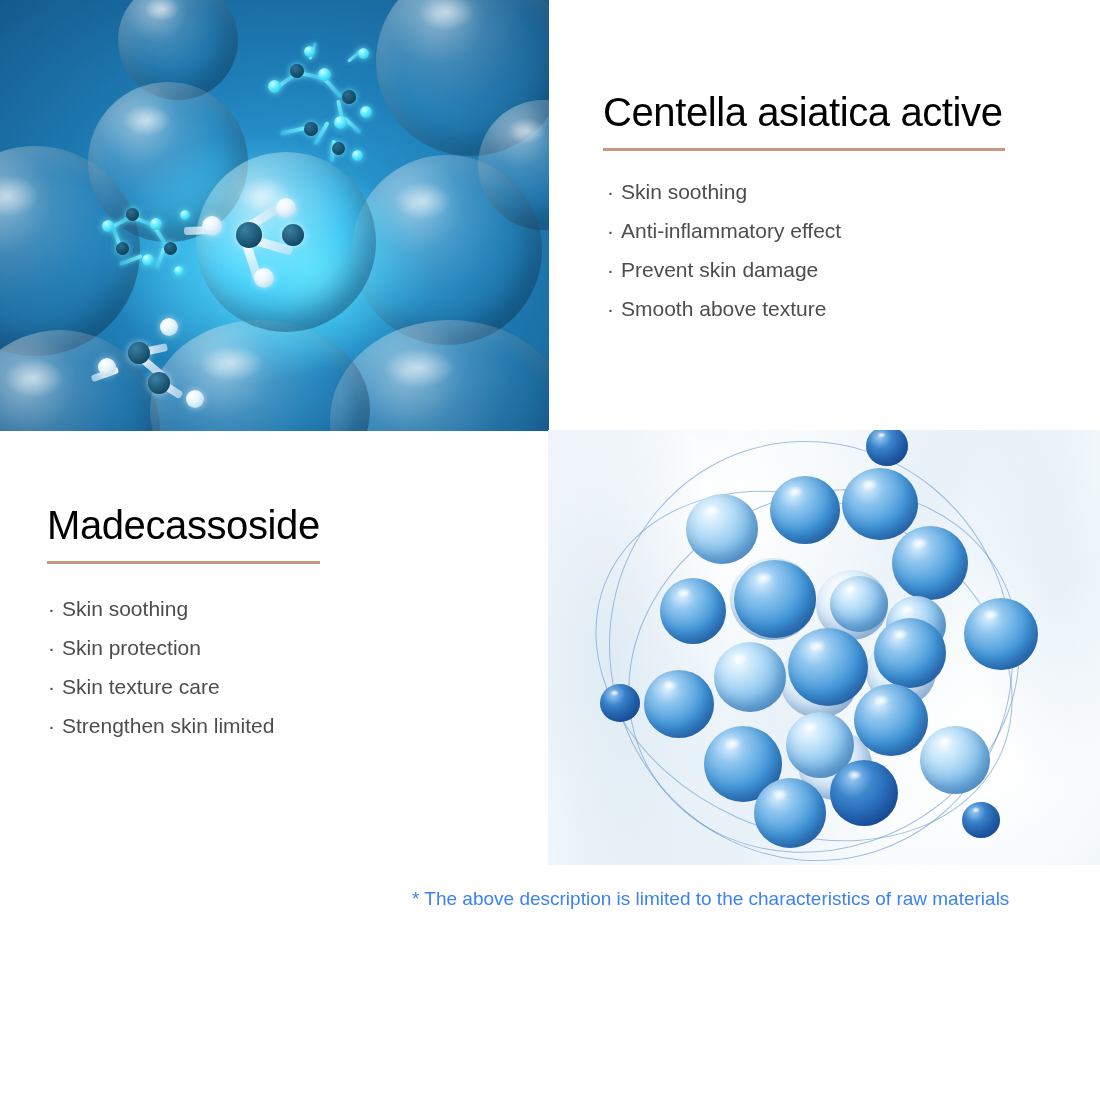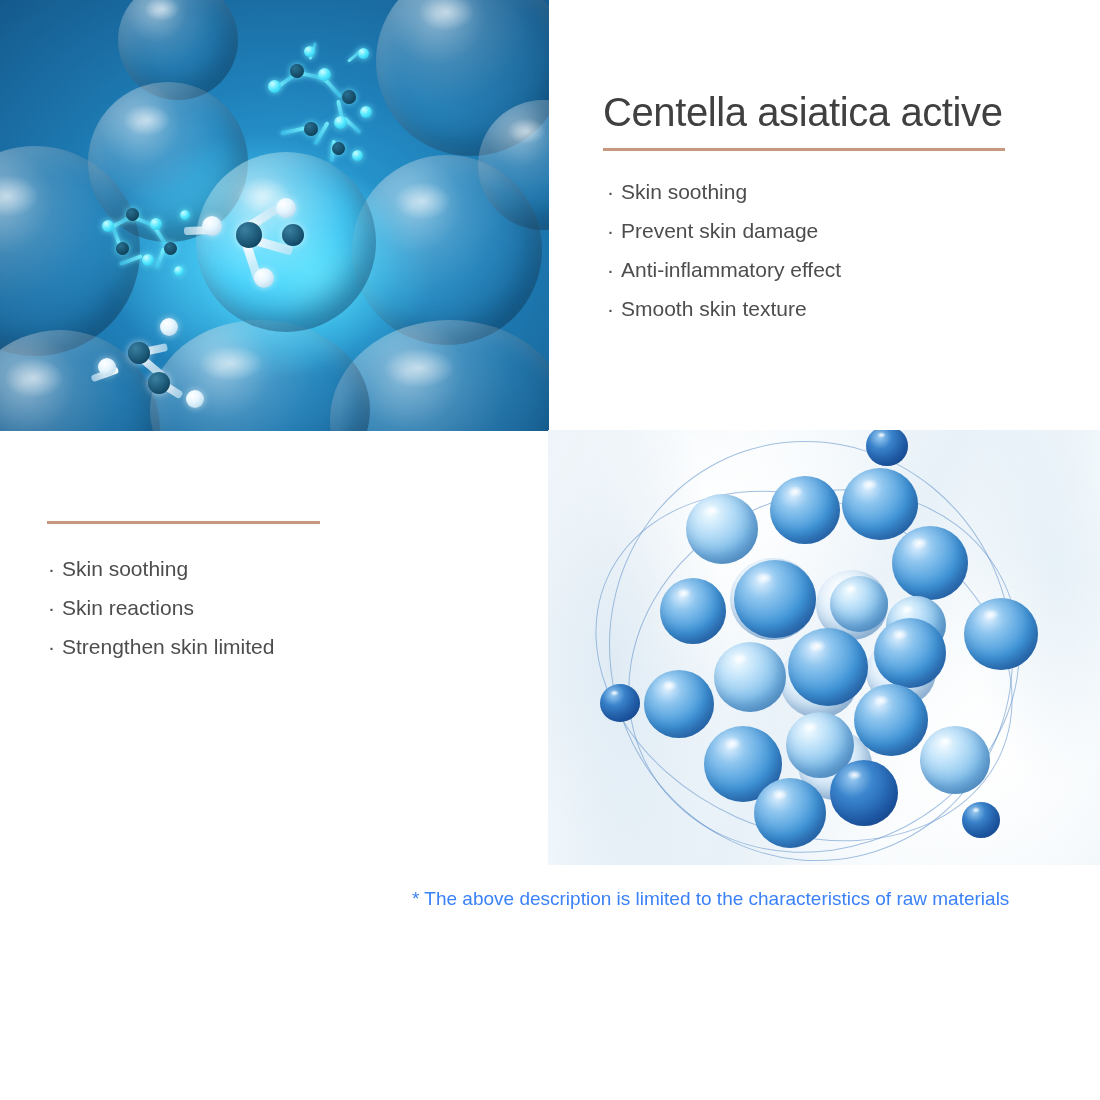--- a/index.html
+++ b/index.html
@@ -121,21 +121,21 @@
   .sph.pale { background: radial-gradient(circle at 35% 28%, #ffffff 0%, #e4f2fd 35%, #b9dbf4 75%, #a3cdee 100%); opacity: .9; }
 
   
   .block { position: absolute; }
   .blk-centella { left: 603px; top: 92px; width: 460px; }
   .blk-made     { left: 47px;  top: 505px; width: 520px; }
 
   .heading {
     font-size: 40px;
     font-weight: 400;
-    color: #404040;
+    color: #000000;
     letter-spacing: -0.4px;
     line-height: 1.0;
     margin: 0;
     white-space: nowrap;
   }
   .rule {
     height: 3px;
     background: #c79880;
     margin-top: 16px;
   }
@@ -287,39 +287,43 @@
 </div>
 
 <div class="block blk-centella">
   <h2 class="heading">Centella asiatica active</h2>
   <div class="rule rule-centella"></div>
   <ul class="blist">
     <li>
       <span class="dot">·</span><span>Skin soothing</span>
     </li>
     <li>
+      <span class="dot">·</span><span>Anti-inflammatory effect</span>
+    </li>
+    <li>
       <span class="dot">·</span><span>Prevent skin damage</span>
     </li>
     <li>
-      <span class="dot">·</span><span>Anti-inflammatory effect</span>
-    </li>
-    <li>
-      <span class="dot">·</span><span>Smooth skin texture</span>
+      <span class="dot">·</span><span>Smooth above texture</span>
     </li>
   </ul>
 </div>
 
 <div class="block blk-made">
+  <h2 class="heading">Madecassoside</h2>
   <div class="rule rule-made"></div>
   <ul class="blist">
     <li>
       <span class="dot">·</span><span>Skin soothing</span>
     </li>
     <li>
-      <span class="dot">·</span><span>Skin reactions</span>
+      <span class="dot">·</span><span>Skin protection</span>
+    </li>
+    <li>
+      <span class="dot">·</span><span>Skin texture care</span>
     </li>
     <li>
       <span class="dot">·</span><span>Strengthen skin limited</span>
     </li>
   </ul>
 </div>
 
 <div class="footnote">* The above description is limited to the characteristics of raw materials</div>
 
 </body></html>

